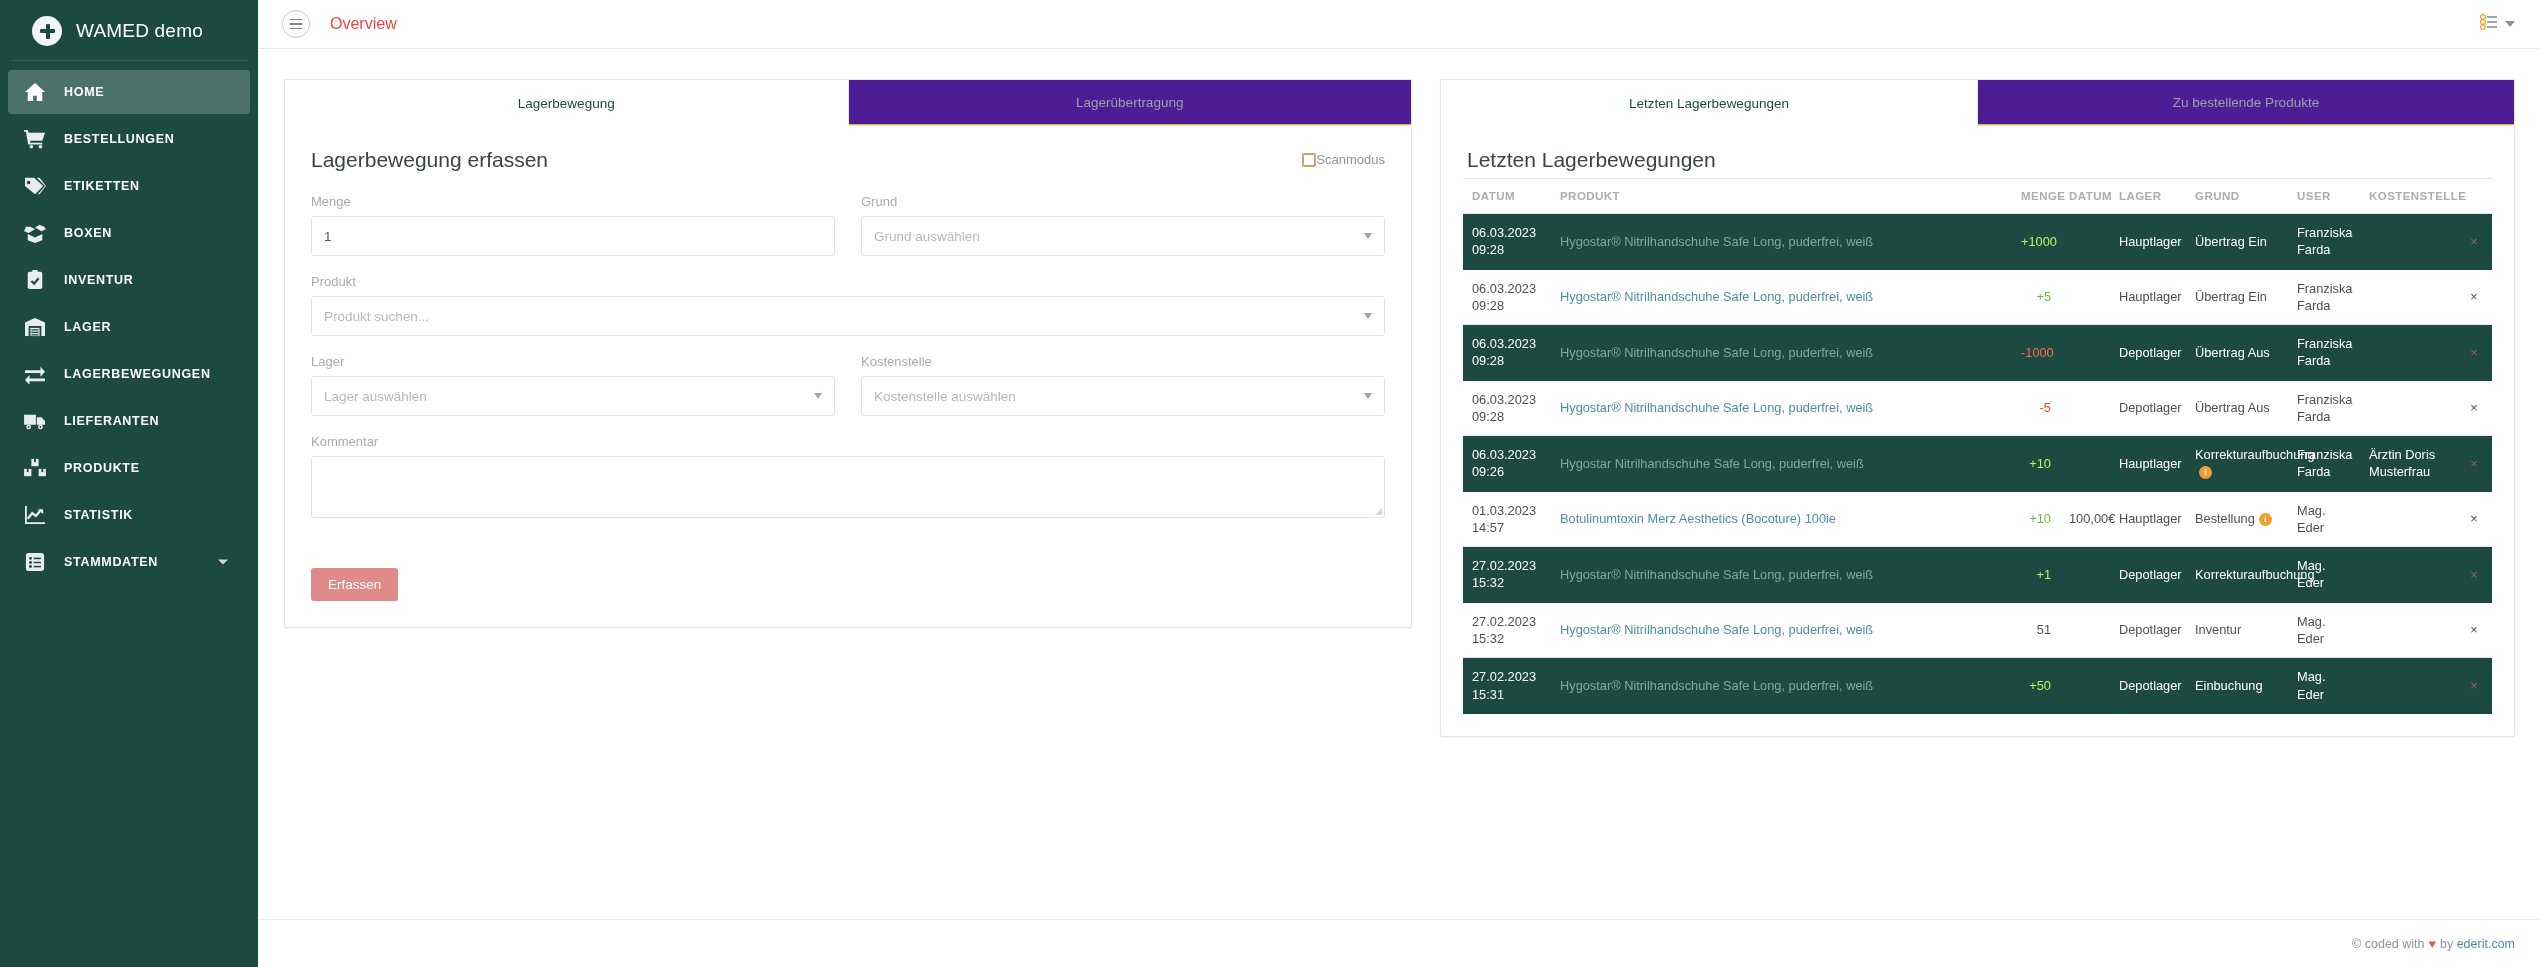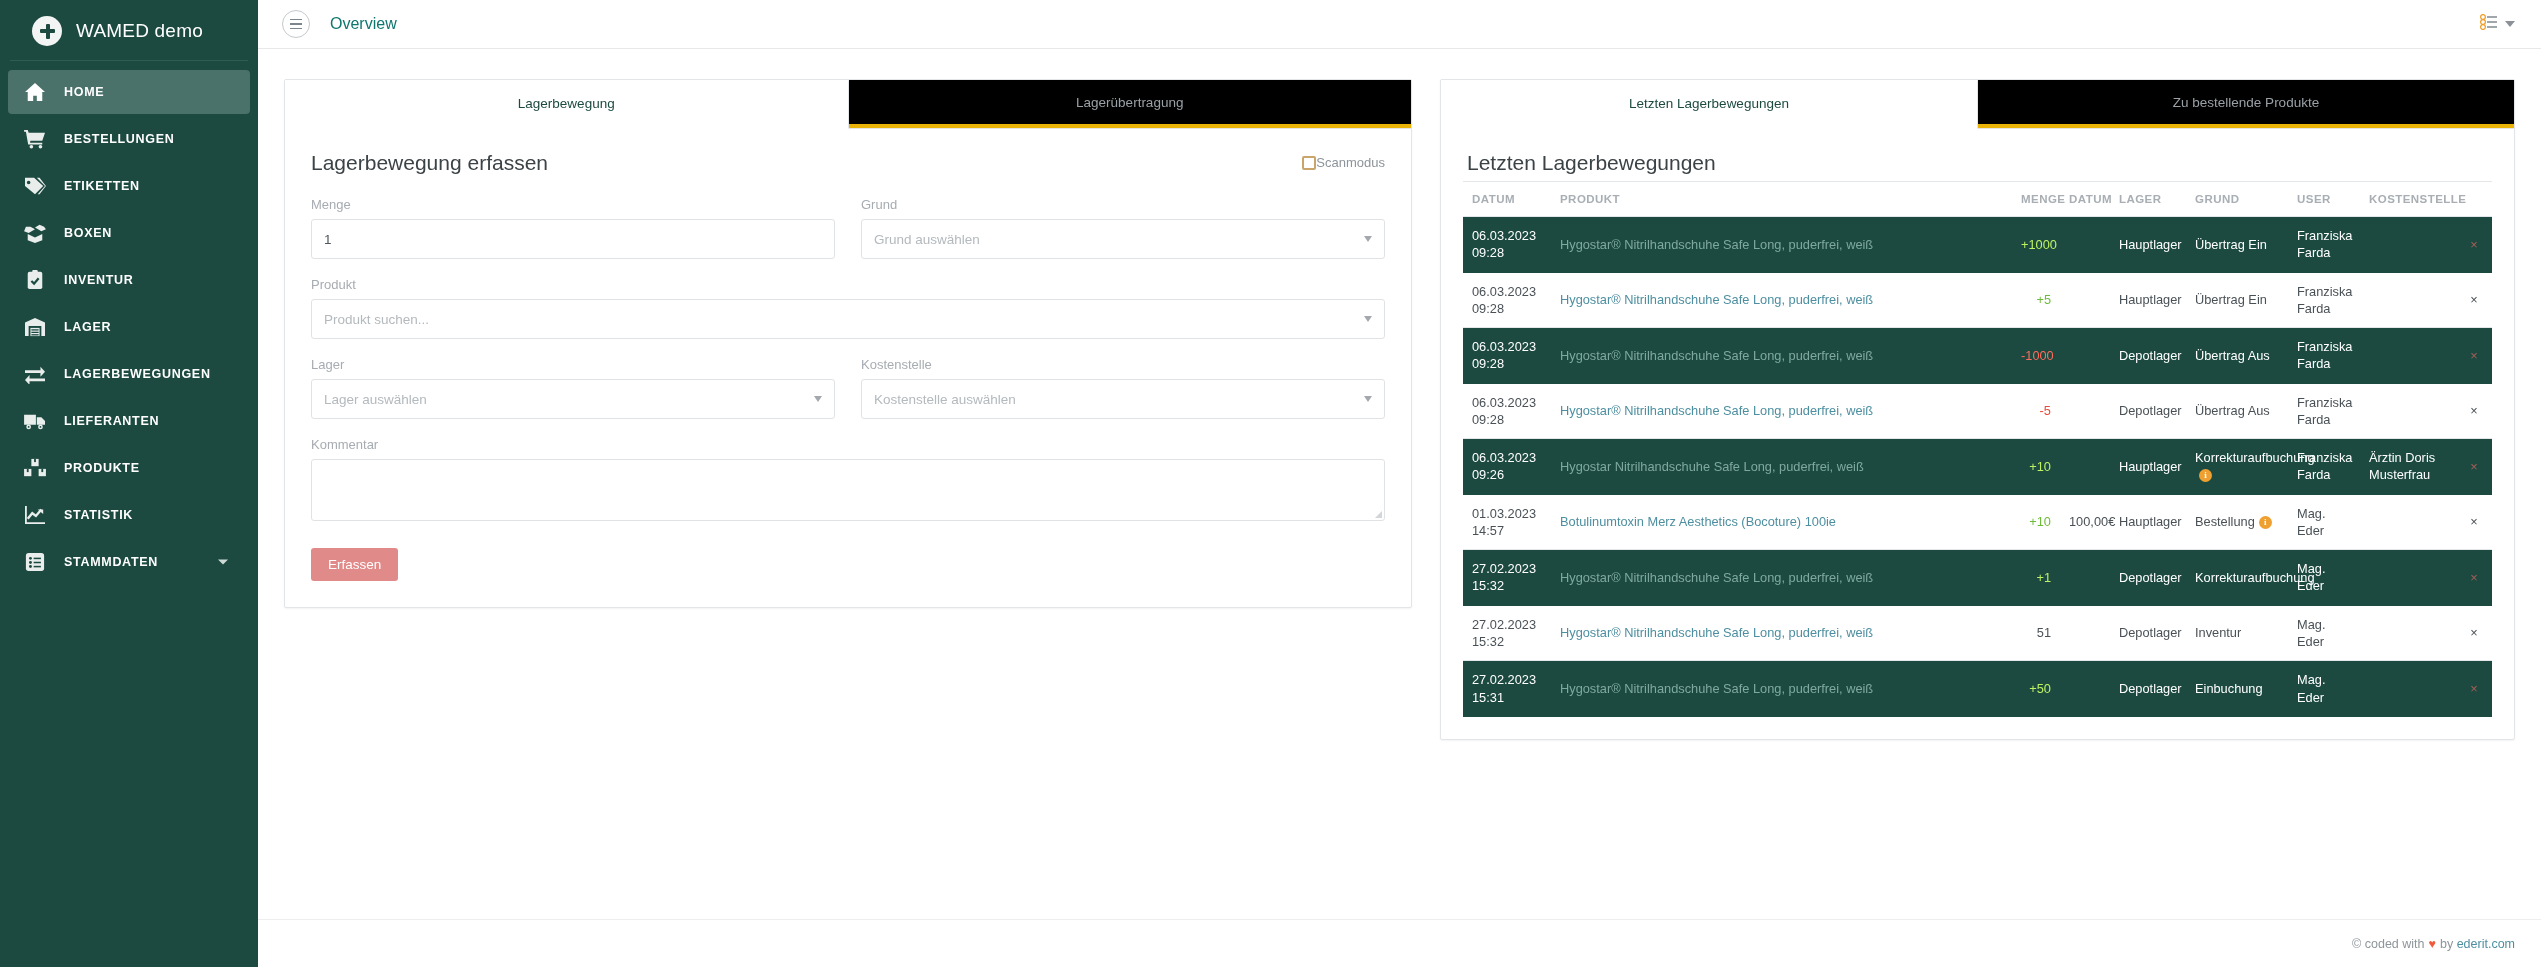--- a/index.html
+++ b/index.html
@@ -62,21 +62,21 @@
     height: 49px; min-height: 49px; background: #fff;
     border-bottom: 1px solid #e6e8ea;
     display: flex; align-items: center; padding: 0 26px 0 24px;
   }
   .burger {
     width: 28px; height: 28px; border-radius: 50%;
     border: 1px solid #c4c9cd; display: flex; flex-direction: column;
     align-items: center; justify-content: center; gap: 3px; cursor: pointer; flex: none;
   }
   .burger span { display: block; width: 12px; height: 1.6px; background: #7d858c; }
-  .page-title { margin-left: 20px; font-size: 16px; color: #0f766e; }
+  .page-title { margin-left: 20px; font-size: 16px; color: #ef4444; }
   .topbar-spacer { flex: 1; }
   .topbar-menu { display: flex; align-items: center; gap: 7px; cursor: pointer; }
   .topbar-caret {
     width: 0; height: 0; border-left: 5px solid transparent;
     border-right: 5px solid transparent; border-top: 6px solid #8b9197;
   }
 
   .content {
     flex: 1; display: flex; gap: 28px;
     padding: 30px 26px 0 26px; min-height: 0; align-items: flex-start;
@@ -87,21 +87,21 @@
     border-radius: 2px; box-shadow: 0 1px 2px rgba(0,0,0,.05);
     display: flex; flex-direction: column;
   }
   .panel-left { width: 1128px; min-width: 1128px; }
   .panel-right { flex: 1; min-width: 0; }
 
   .tabs { display: flex; border-bottom: 1px solid #e3e6e8; }
   .tab {
     flex: 1; text-align: center; padding: 15px 8px 14px 8px;
     font-size: 13.5px; cursor: pointer; color: #9aa1a6;
-    background: #000000; border-bottom: 4px solid #eab308;
+    background: #4c1d95; border-bottom: 1px solid #eab308;
   }
   .tab.active {
     background: #ffffff; color: #1c4a40;
     border-bottom: 1px solid #ffffff;
     border-left: 1px solid #e3e6e8; border-right: 1px solid #e3e6e8;
     border-top: 1px solid transparent;
     margin-bottom: -1px;
   }
   .tab:first-child.active { border-left: none; }
 
@@ -137,21 +137,21 @@
   }
   .textarea {
     width: 100%; height: 62px; border: 1px solid #e0e3e5; border-radius: 3px;
     background: #fff; position: relative; cursor: text;
   }
   .textarea:after {
     content: ""; position: absolute; right: 2px; bottom: 2px;
     width: 0; height: 0; border-left: 7px solid transparent; border-bottom: 7px solid #d2d6d9;
   }
   .btn-erfassen {
-    margin-top: 9px; display: inline-block;
+    margin-top: 32px; display: inline-block;
     background: #e08a8a; color: #ffffff; border: none; border-radius: 3px;
     padding: 9px 17px; font-size: 13.5px; cursor: pointer;
     font-family: "Liberation Sans", sans-serif;
   }
 
   
   .table-wrap { padding: 0 22px 22px 22px; }
   table.lb { width: 100%; border-collapse: collapse; table-layout: fixed; }
   table.lb th {
     font-size: 11.5px; font-weight: 700; color: #a8aeb3; letter-spacing: .45px;

